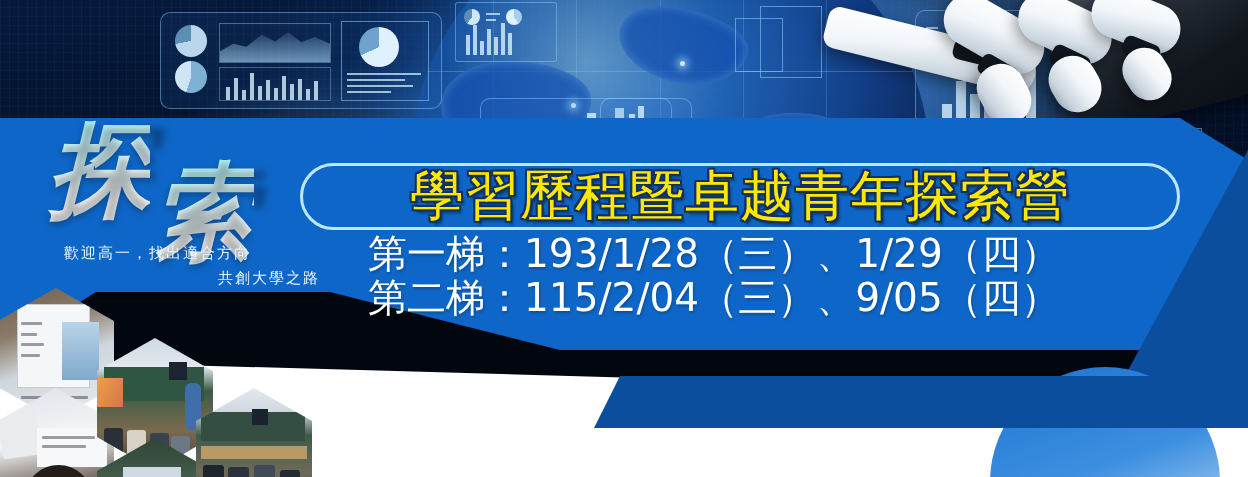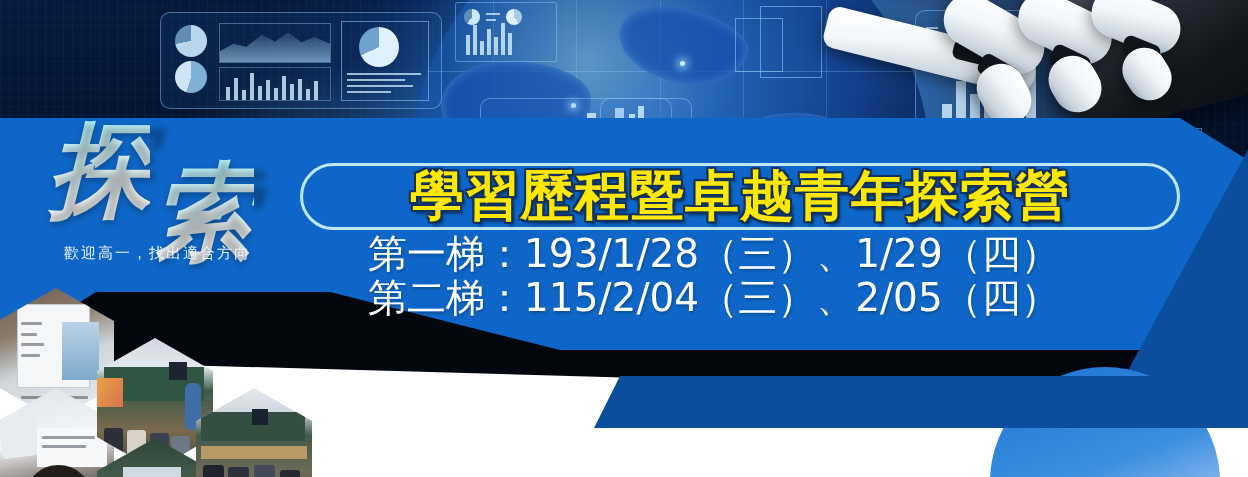--- a/index.html
+++ b/index.html
@@ -129,21 +129,21 @@
   .title-pill{
     position:absolute;left:300px;top:163px;width:880px;height:67px;
     border:3px solid #bfe6ff;border-radius:36px;
     box-sizing:border-box;
   }
   .main-title{
     position:absolute;left:306px;top:162px;width:868px;height:68px;
     display:flex;align-items:center;justify-content:center;
     color:#ffe800;
     font-family:"DejaVu Sans","Liberation Sans",sans-serif;
-    font-weight:700;font-size:54px;letter-spacing:1px;line-height:1;
+    font-weight:400;font-size:54px;letter-spacing:1px;line-height:1;
     text-shadow:
       2px 0 0 #13315e,-2px 0 0 #13315e,0 2px 0 #13315e,0 -2px 0 #13315e,
       2px 2px 0 #13315e,-2px 2px 0 #13315e,2px -2px 0 #13315e,-2px -2px 0 #13315e,
       3px 4px 3px rgba(0,0,0,.45);
     white-space:nowrap;
   }
 
   
   .dates{
     position:absolute;left:368px;top:232px;width:800px;
@@ -335,28 +335,29 @@
   <div class="blue-panel-dark"></div>
   <div class="white-wedge"></div>
   <div class="arc"></div>
 
   <div class="logo">
     <span class="c1">探</span>
     <span class="c2">索</span>
   </div>
   <div class="logo-sub">
     <span class="l1">歡迎高一，找出適合方向</span>
+    <span class="l2">共創大學之路</span>
   </div>
 
   <div class="title-pill"></div>
   <div class="main-title">學習歷程暨卓越青年探索營</div>
 
   <div class="dates">
     <div>第一梯：193/1/28（三）、1/29（四）</div>
-    <div>第二梯：115/2/04（三）、2/05（四）</div>
+    <div>第二梯：115/2/04（三）、9/05（四）</div>
   </div>
 
 
   <div class="tag-band"></div>
 
   <div class="collage">
 
     <div class="hex" style="left:8px;top:0px;">
       <div class="ph" style="background:linear-gradient(160deg,#6e5f52 0%,#8a7a68 30%,#cfd6dc 55%,#e9edf1 100%);">
         <div style="position:absolute;left:16%;top:12%;width:62%;height:62%;background:#f4f6f8;border:1px solid #c6ccd2;"></div>

